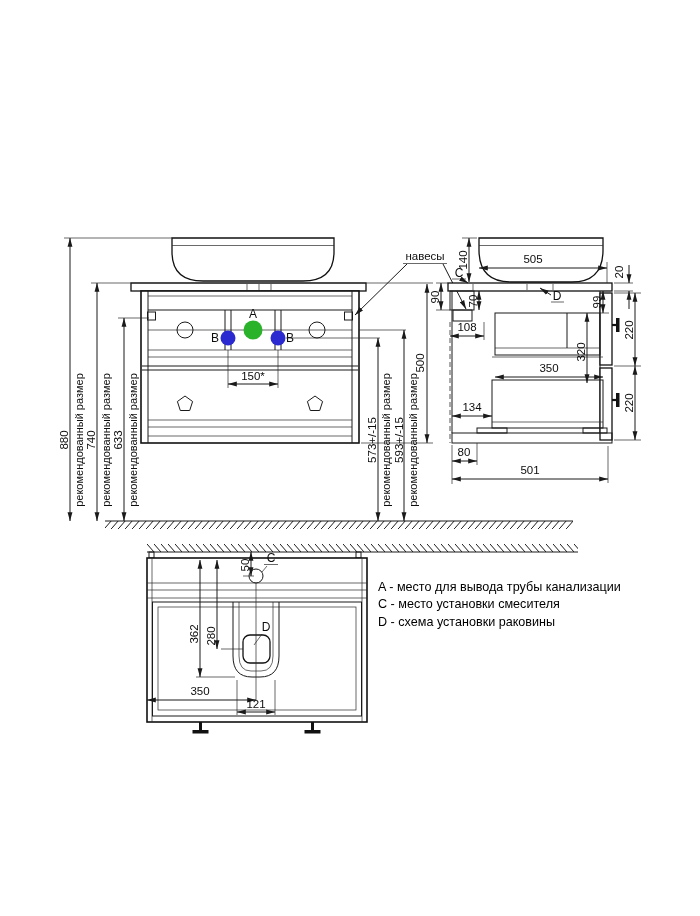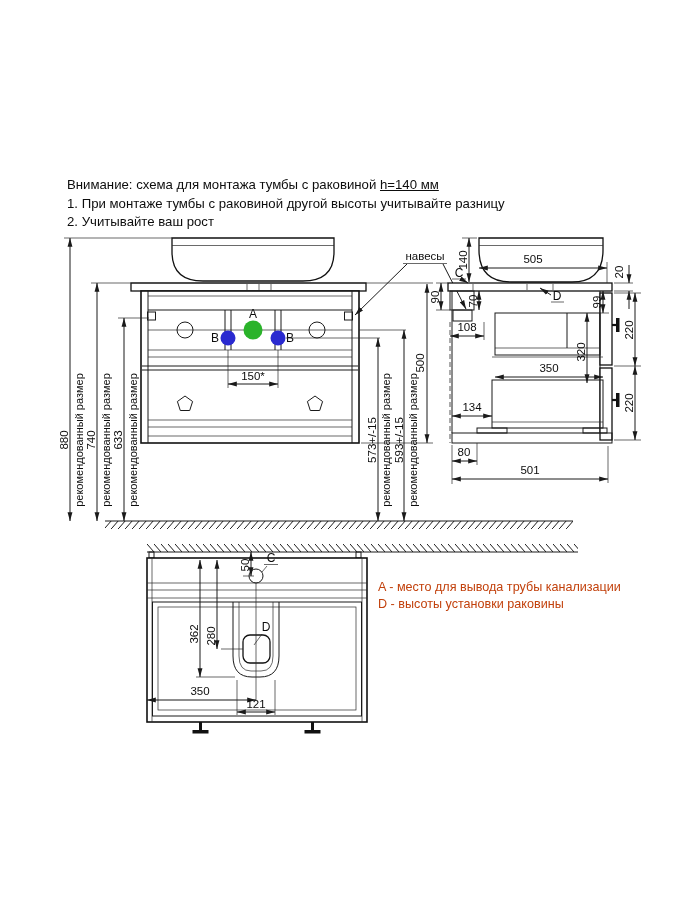--- a/index.html
+++ b/index.html
@@ -1,21 +1,21 @@
 <!DOCTYPE html>
 <html><head>
 <meta charset="utf-8">
 <style>
   html,body{margin:0;padding:0;background:#ffffff;}
   #stage{position:relative;width:700px;height:916px;background:#fff;overflow:hidden;
          font-family:"Liberation Sans", sans-serif;color:#111;}
   #stage svg{position:absolute;left:0;top:0;}
   .header{position:absolute;left:67px;top:176px;font-size:13.2px;line-height:18.6px;color:#0d0d0d;}
   .header .u{text-decoration:underline;}
-  .legend{position:absolute;left:378px;top:579px;font-size:12.6px;line-height:17.3px;color:#c2410c;}
+  .legend{position:absolute;left:378px;top:579px;font-size:12.6px;line-height:17.3px;color:#000000;}
   
   .ln   {stroke:#1a1a1a;stroke-width:1;fill:none;}
   .thin {stroke:#2a2a2a;stroke-width:0.7;fill:none;}
   .ln2  {stroke:#111;stroke-width:1.6;fill:#fff;}
   .ln15 {stroke:#111;stroke-width:1.3;fill:#fff;}
   .dash {stroke:#2a2a2a;stroke-width:0.8;fill:none;stroke-dasharray:5 3;}
   .dim  {stroke:#1a1a1a;stroke-width:1;fill:none;}
   text  {fill:#0d0d0d;}
   .t11  {font-size:11px;}
   .t115 {font-size:11.5px;}
@@ -285,24 +285,20 @@
     <line class="dim" x1="147" y1="700" x2="256" y2="700" marker-start="url(#mas)" marker-end="url(#mae)"></line>
     <text class="t115" x="200" y="695" text-anchor="middle">350</text>
 
     <line class="thin" x1="237" y1="680" x2="237" y2="715"></line>
     <line class="thin" x1="275" y1="680" x2="275" y2="715"></line>
     <line class="dim" x1="237" y1="712" x2="275" y2="712" marker-start="url(#mas)" marker-end="url(#mae)"></line>
     <text class="t115" x="256" y="708" text-anchor="middle">121</text>
   </g>
 </svg>
 
-<div class="header">
-  <div><span>Внимание: схема для монтажа тумбы с раковиной</span> <span class="u">h=140 мм</span></div>
-  <div>1. При монтаже тумбы с раковиной другой высоты учитывайте разницу</div>
-  <div>2. Учитывайте ваш рост</div>
-</div>
 
 <div class="legend">
   <div>A - место для вывода трубы канализации</div>
-  <div>D - высоты установки раковины</div>
+  <div>C - место установки смесителя</div>
+  <div>D - схема установки раковины</div>
 </div>
 
 </div>
 
 </body></html>

